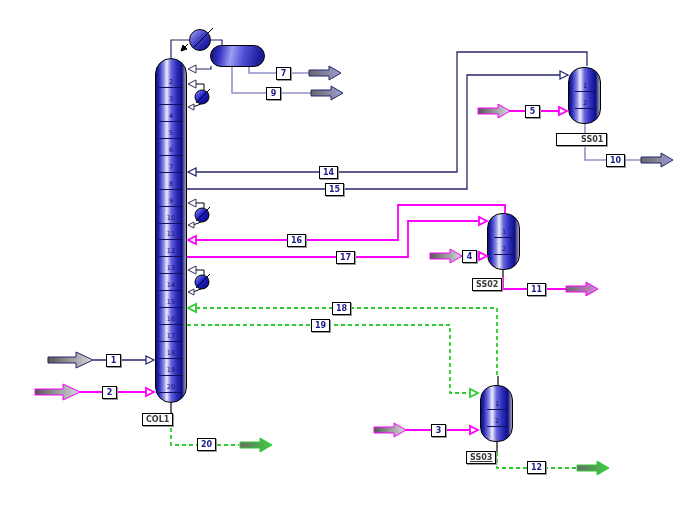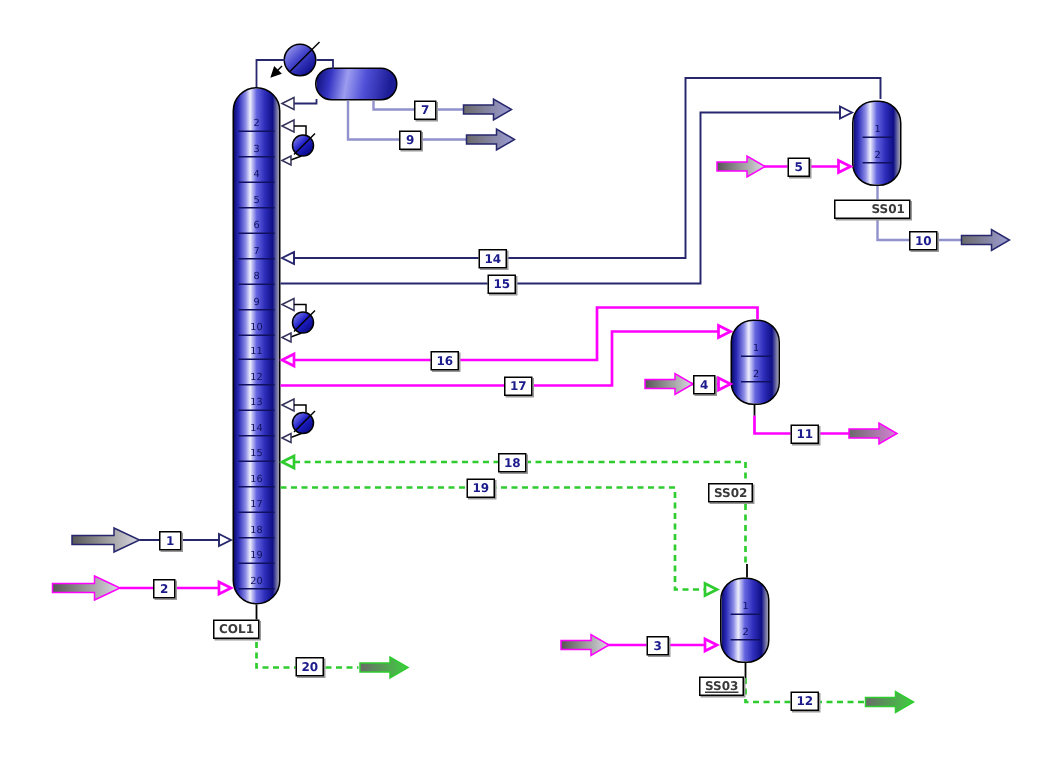--- a/index.html
+++ b/index.html
@@ -247,16 +247,16 @@
   <div class="slabel" style="left:319px; top:166px;">14</div>
   <div class="slabel" style="left:325px; top:183px;">15</div>
   <div class="slabel" style="left:287px; top:234px;">16</div>
   <div class="slabel" style="left:336px; top:251px;">17</div>
   <div class="slabel" style="left:332px; top:302px;">18</div>
   <div class="slabel" style="left:311px; top:319px;">19</div>
   <div class="slabel" style="left:197px; top:438px;">20</div>
 
   <div class="ulabel" style="left:142px; top:413px;">COL1</div>
   <div class="ulabel" style="left:556px; top:133px;padding-left:24px;">SS01</div>
-  <div class="ulabel" style="left:472px; top:278px;margin-top:44px;">SS02</div>
+  <div class="ulabel" style="left:472px; top:278px;">SS02</div>
   <div class="ulabel" style="left:466px; top:451px;text-decoration:underline;">SS03</div>
 
 </div>
 
 </body></html>

